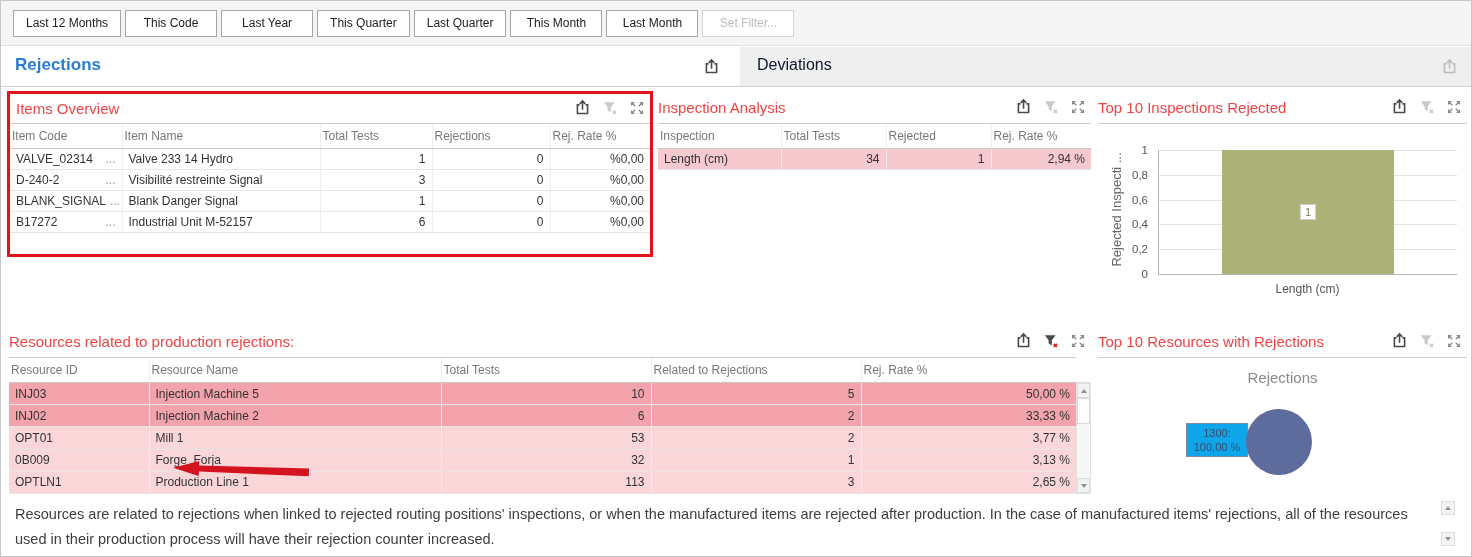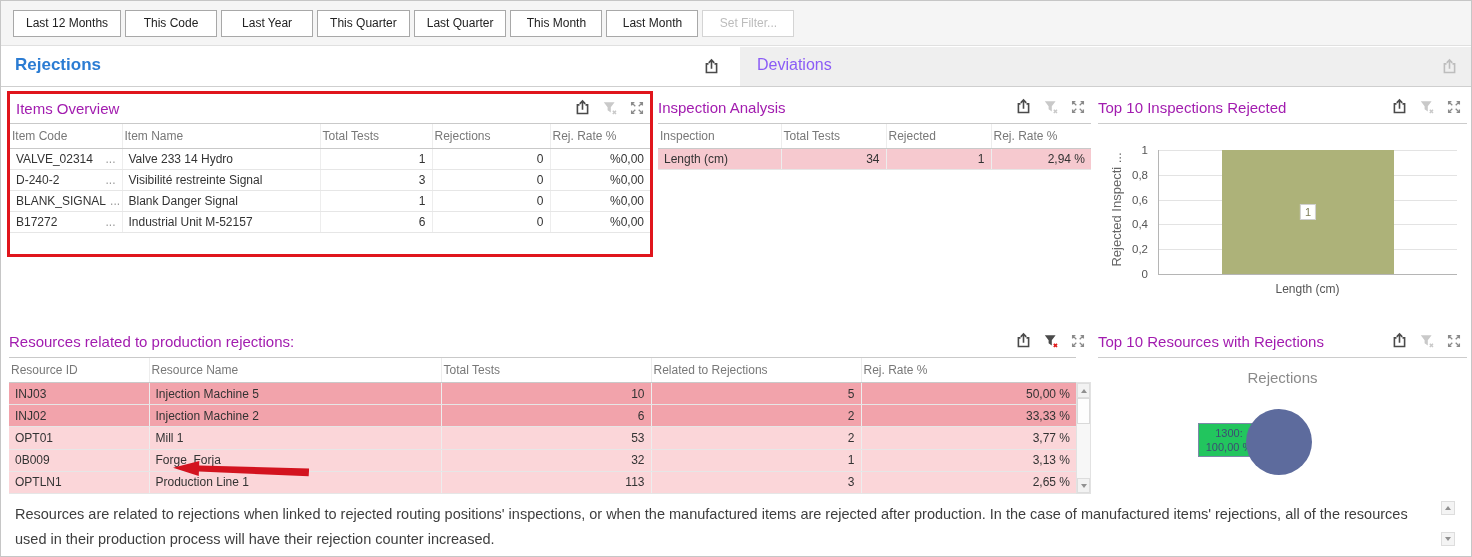--- a/index.html
+++ b/index.html
@@ -9,25 +9,25 @@
   
   .filterbar{position:absolute;top:0;left:0;right:0;height:45px;background:#f5f5f5;border-bottom:1px solid #e0e0e0;display:flex;align-items:center;padding-left:12px;gap:4px;box-sizing:border-box;}
   .fbtn{height:27px;min-width:92px;padding:0 12px;background:#fff;border:1px solid #a8a8a8;font-family:inherit;font-size:12px;color:#222;display:flex;align-items:center;justify-content:center;cursor:pointer;}
   .fbtn.disabled{color:#bcbcbc;border-color:#d4d4d4;}
 
   
   .tabrow{position:absolute;top:46px;left:0;right:0;height:39px;border-bottom:1px solid #cfcfcf;background:#fff;}
   .rej-title{position:absolute;left:14px;top:8px;font-size:17px;font-weight:700;color:#2b7cd3;}
   .tab-export{position:absolute;left:701px;top:10px;color:#4a4a4a;}
   .dev-tab{position:absolute;left:739px;right:0;top:0;bottom:0;background:#efefef;}
-  .dev-label{position:absolute;left:17px;top:9px;font-size:16px;color:#8b5cf6;}
+  .dev-label{position:absolute;left:17px;top:9px;font-size:16px;color:#0f172a;}
   .dev-export{position:absolute;right:12px;top:10px;color:#bdbdbd;}
 
   
-  .ptitle{font-size:15px;color:#a21caf;}
+  .ptitle{font-size:15px;color:#ef4444;}
   .ticons{position:absolute;right:4px;top:4px;display:flex;gap:8px;align-items:center;}
   .icon-btn{width:19px;height:19px;display:flex;align-items:center;justify-content:center;cursor:pointer;background:none;border:none;padding:0;}
   .icon-export{color:#4a4a4a;}
   .icon-expand{color:#8a8a8a;}
 
   
   table.tbl{border-collapse:collapse;width:100%;font-size:12px;table-layout:fixed;}
   .tbl th{font-weight:400;color:#787878;text-align:left;padding:5px 2px;border-top:1px solid #c9c9c9;border-bottom:1px solid #c9c9c9;white-space:nowrap;overflow:hidden;background:#fff;}
   .tbl th + th, .tbl td + td{border-left:1px solid rgba(0,0,0,0.07);}
   .tbl td{padding:3px 6px;border-bottom:1px solid #e6e6e6;white-space:nowrap;overflow:hidden;color:#333;}
@@ -75,21 +75,21 @@
   .tri-up{width:0;height:0;border-left:3px solid transparent;border-right:3px solid transparent;border-bottom:4px solid #909090;}
   .tri-down{width:0;height:0;border-left:3px solid transparent;border-right:3px solid transparent;border-top:4px solid #909090;}
   .sthumb{position:absolute;left:0;right:0;top:15px;height:26px;background:#fdfdfd;border:1px solid #d9d9d9;box-sizing:border-box;cursor:pointer;}
 
   
   .panel-piechart{position:absolute;left:1097px;top:326px;width:369px;height:167px;}
   .panel-piechart .phead{position:relative;height:30px;border-bottom:1px solid #ccc;}
   .panel-piechart .ptitle{position:absolute;left:0;top:6px;}
   .pie-title{position:absolute;left:0;right:0;top:42px;text-align:center;color:#8a8a8a;font-size:15px;}
   .pie{position:absolute;left:148px;top:82px;width:66px;height:66px;border-radius:50%;background:#5d6b9d;cursor:pointer;}
-  .callout{position:absolute;left:100px;top:96px;width:56px;background:#22c55e;border:1px solid #7c89a8;color:#3d4d73;font-size:11px;text-align:center;padding:2px 2px;line-height:14px;}
+  .callout{position:absolute;left:88px;top:96px;width:56px;background:#0ea5e9;border:1px solid #7c89a8;color:#3d4d73;font-size:11px;text-align:center;padding:2px 2px;line-height:14px;}
   .callout-line{position:absolute;left:148px;top:114px;width:14px;height:0;border-top:1px solid #7c89a8;}
 
   
   .footer{position:absolute;left:14px;right:52px;top:501px;font-size:14.5px;line-height:25px;color:#3e3e3e;}
   .fscroll-up{position:absolute;right:16px;top:500px;width:14px;height:14px;background:#f4f4f4;border:1px solid #ddd;box-sizing:border-box;display:flex;align-items:center;justify-content:center;cursor:pointer;}
   .fscroll-down{position:absolute;right:16px;top:531px;width:14px;height:14px;background:#f4f4f4;border:1px solid #ddd;box-sizing:border-box;display:flex;align-items:center;justify-content:center;cursor:pointer;}
 
   
   .red-arrow{position:absolute;left:172px;top:460px;width:136px;height:18px;transform:rotate(2deg);pointer-events:none;}
   .hiddendefs{position:absolute;width:0;height:0;overflow:hidden;}

